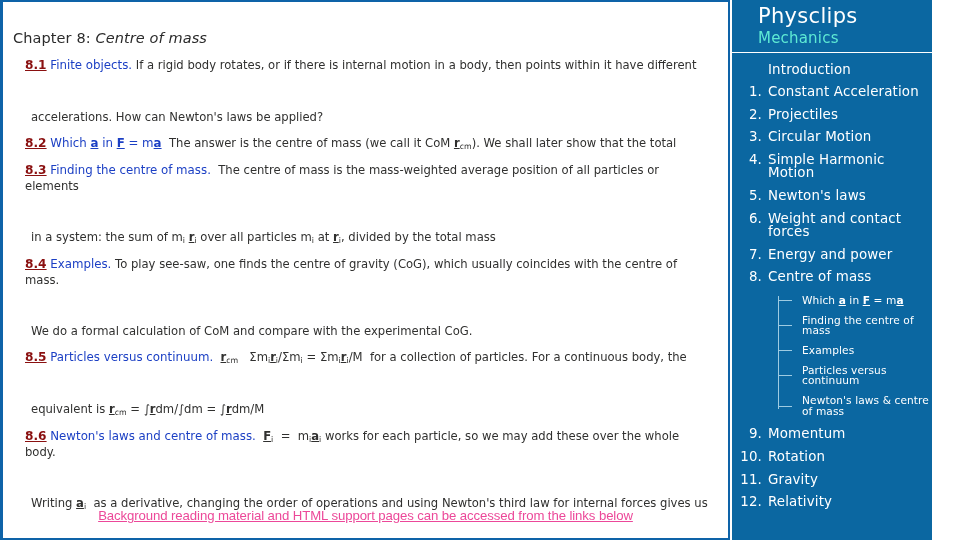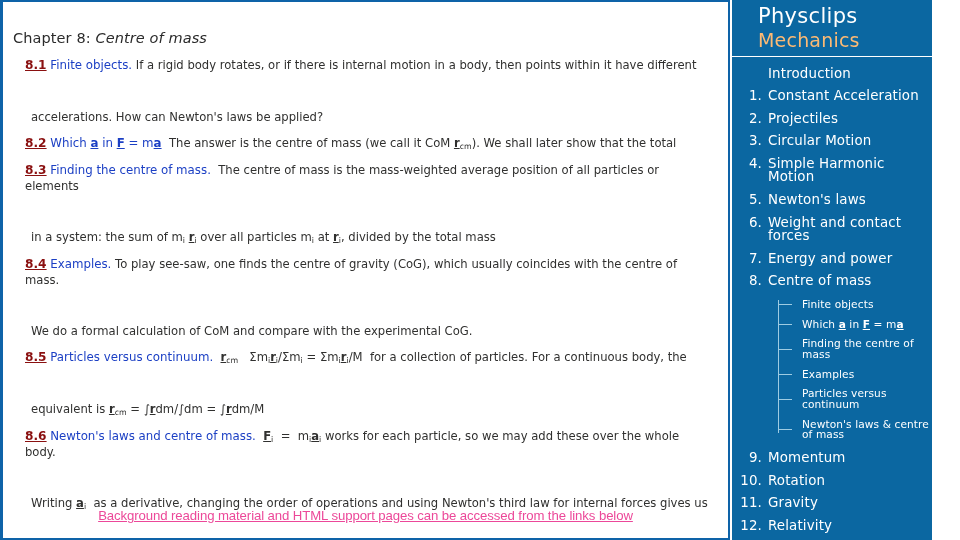--- a/index.html
+++ b/index.html
@@ -218,23 +218,23 @@
     overflow: hidden;
   }
   #brand {
     font-size: 21px;
     font-weight: normal;
     padding: 4px 0 0 26px;
     letter-spacing: 0.3px;
     color: #ffffff;
   }
   #subbrand {
-    font-size: 19px;
+    font-size: 15px;
     padding: 1px 0 0 26px;
-    color: #fdba74;
+    color: #5eead4;
     letter-spacing: 0.2px;
   }
   #brand-rule {
     height: 1px;
     background: #ffffff;
     margin-top: 5px;
     width: 100%;
   }
   #nav {
     padding-top: 5px;
@@ -432,24 +432,20 @@
       </div>
       <div class="nav-row">
         <span class="nav-num">8.</span>
         <span class="nav-label">Centre of mass</span>
       </div>
 
       <div id="subtree">
         <div class="trunk"></div>
         <div class="sub-row">
           <span class="tick"></span>
-          <span>Finite objects</span>
-        </div>
-        <div class="sub-row">
-          <span class="tick"></span>
           <span>Which <span class="vec">a</span> in <span class="vec">F</span> = m<span class="vec">a</span></span>
         </div>
         <div class="sub-row">
           <span class="tick"></span>
           <span>Finding the centre of mass</span>
         </div>
         <div class="sub-row">
           <span class="tick"></span>
           <span>Examples</span>
         </div>

